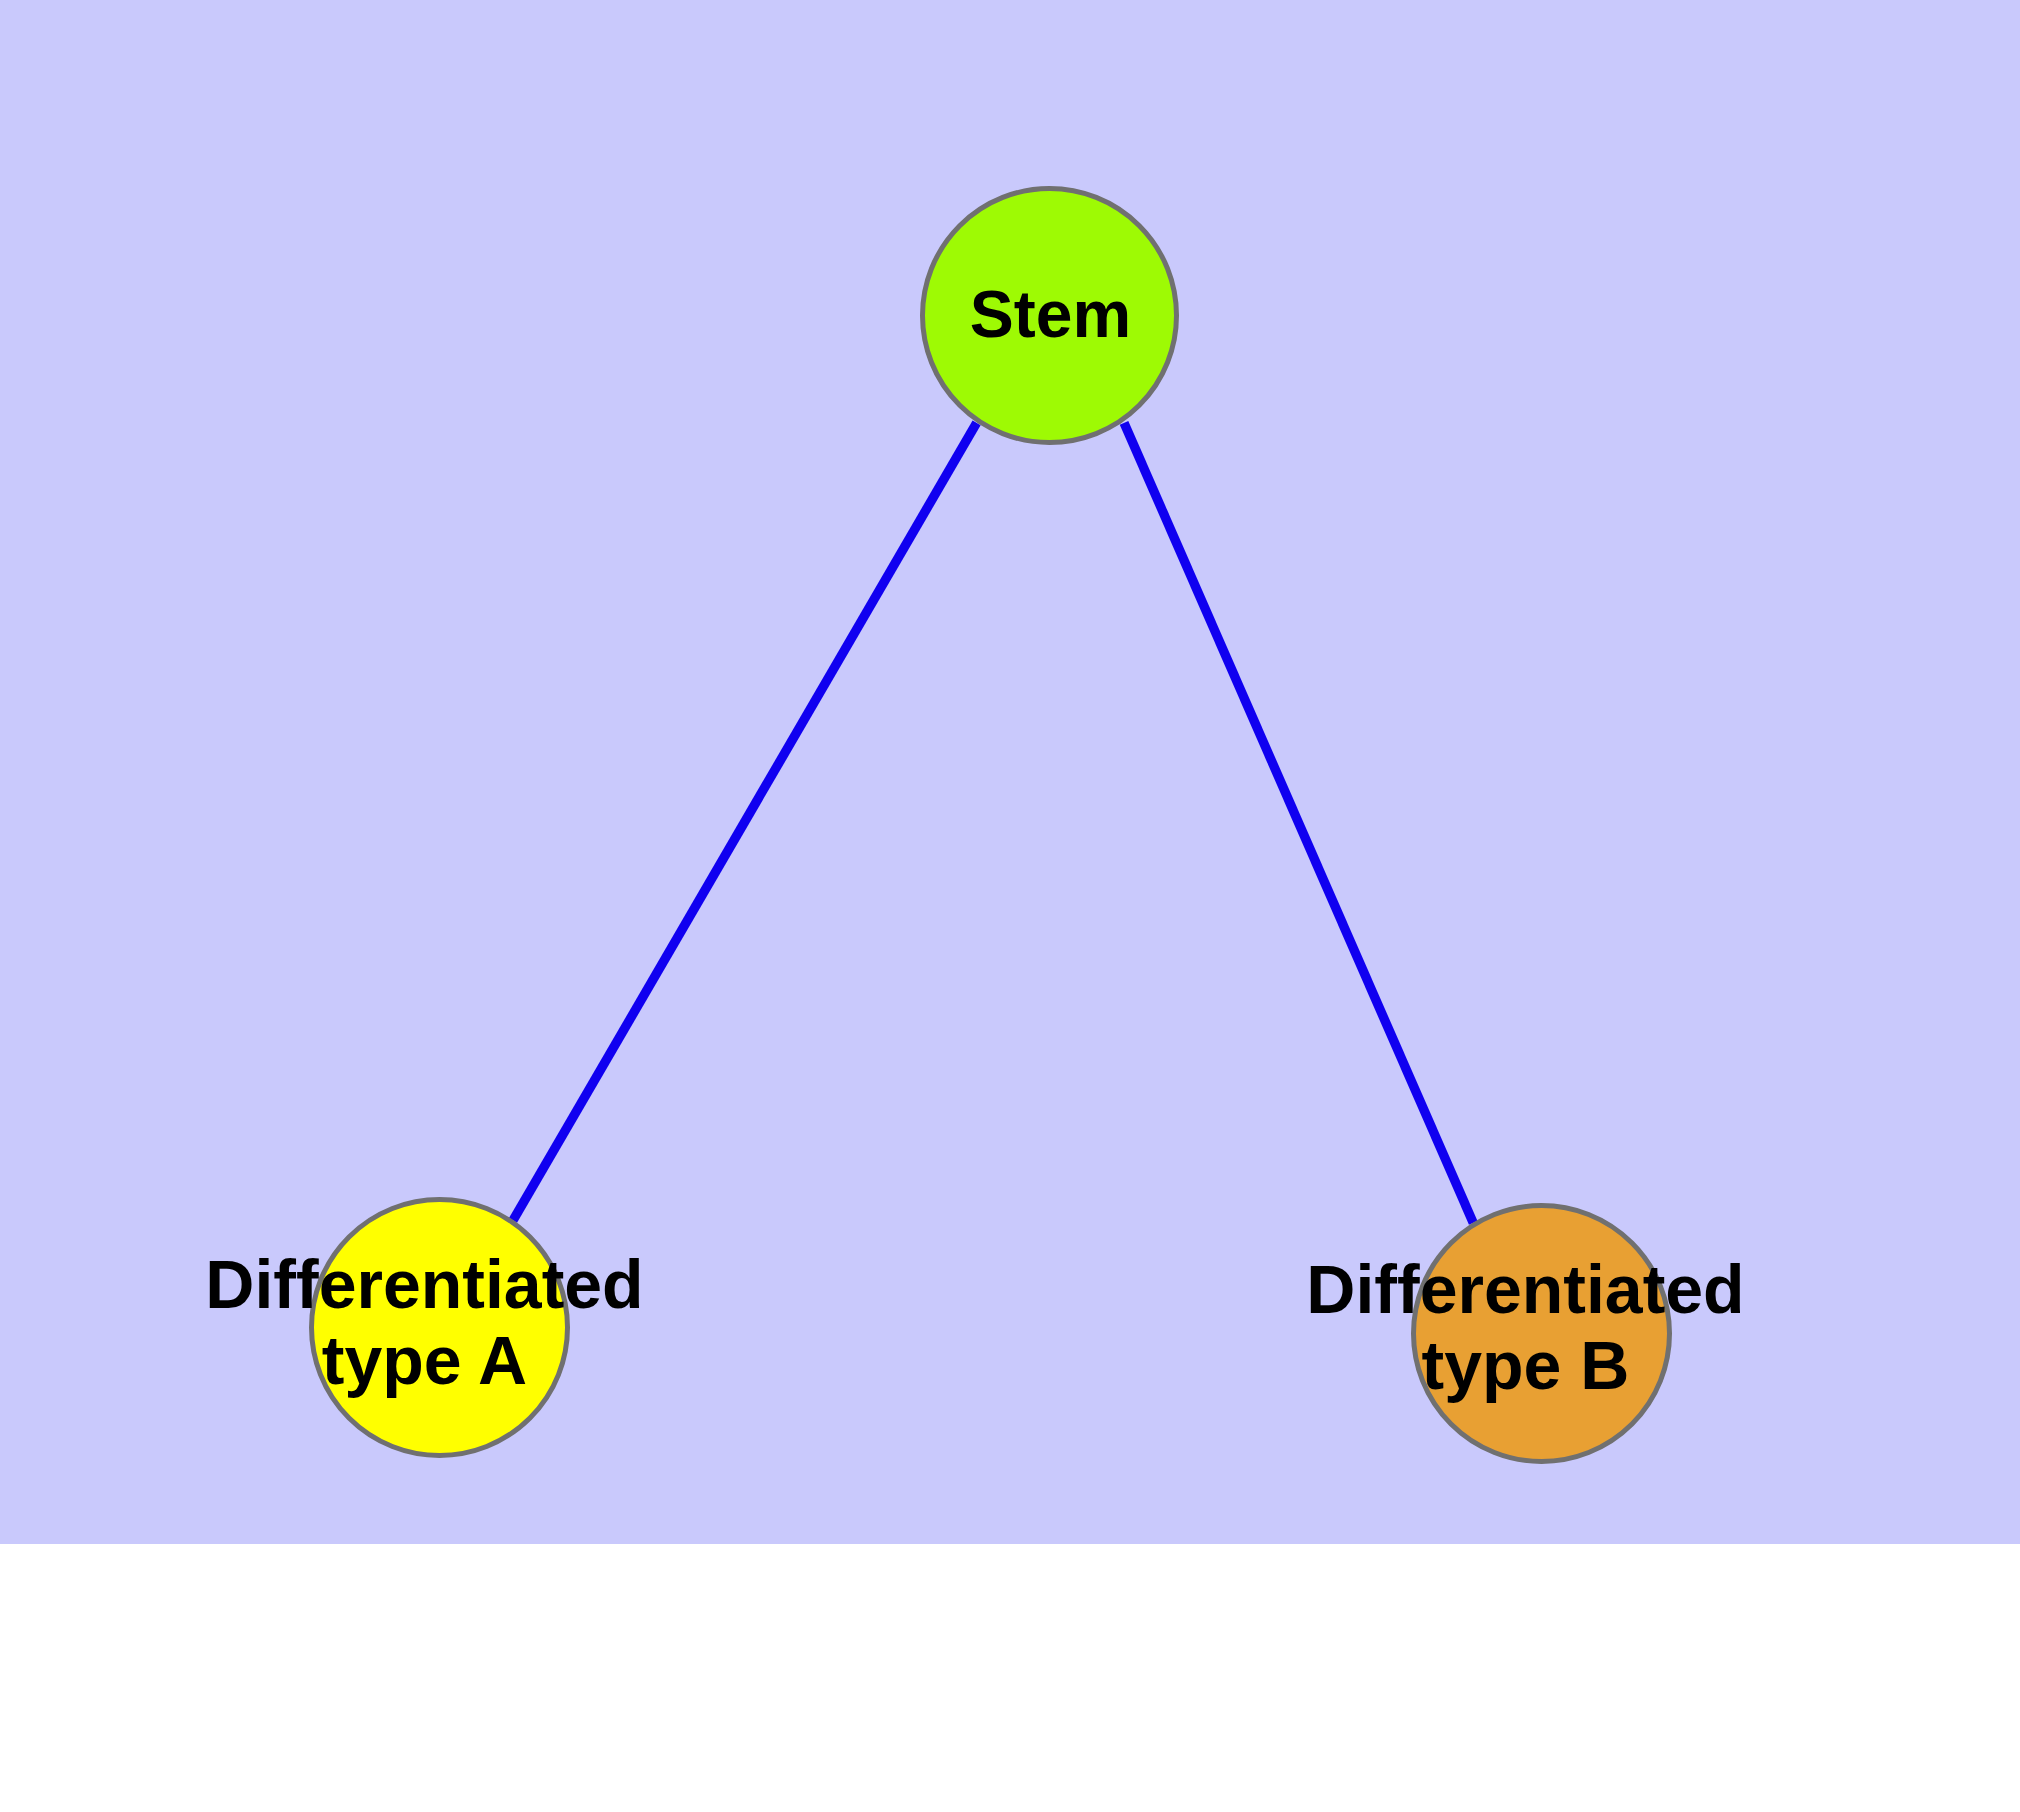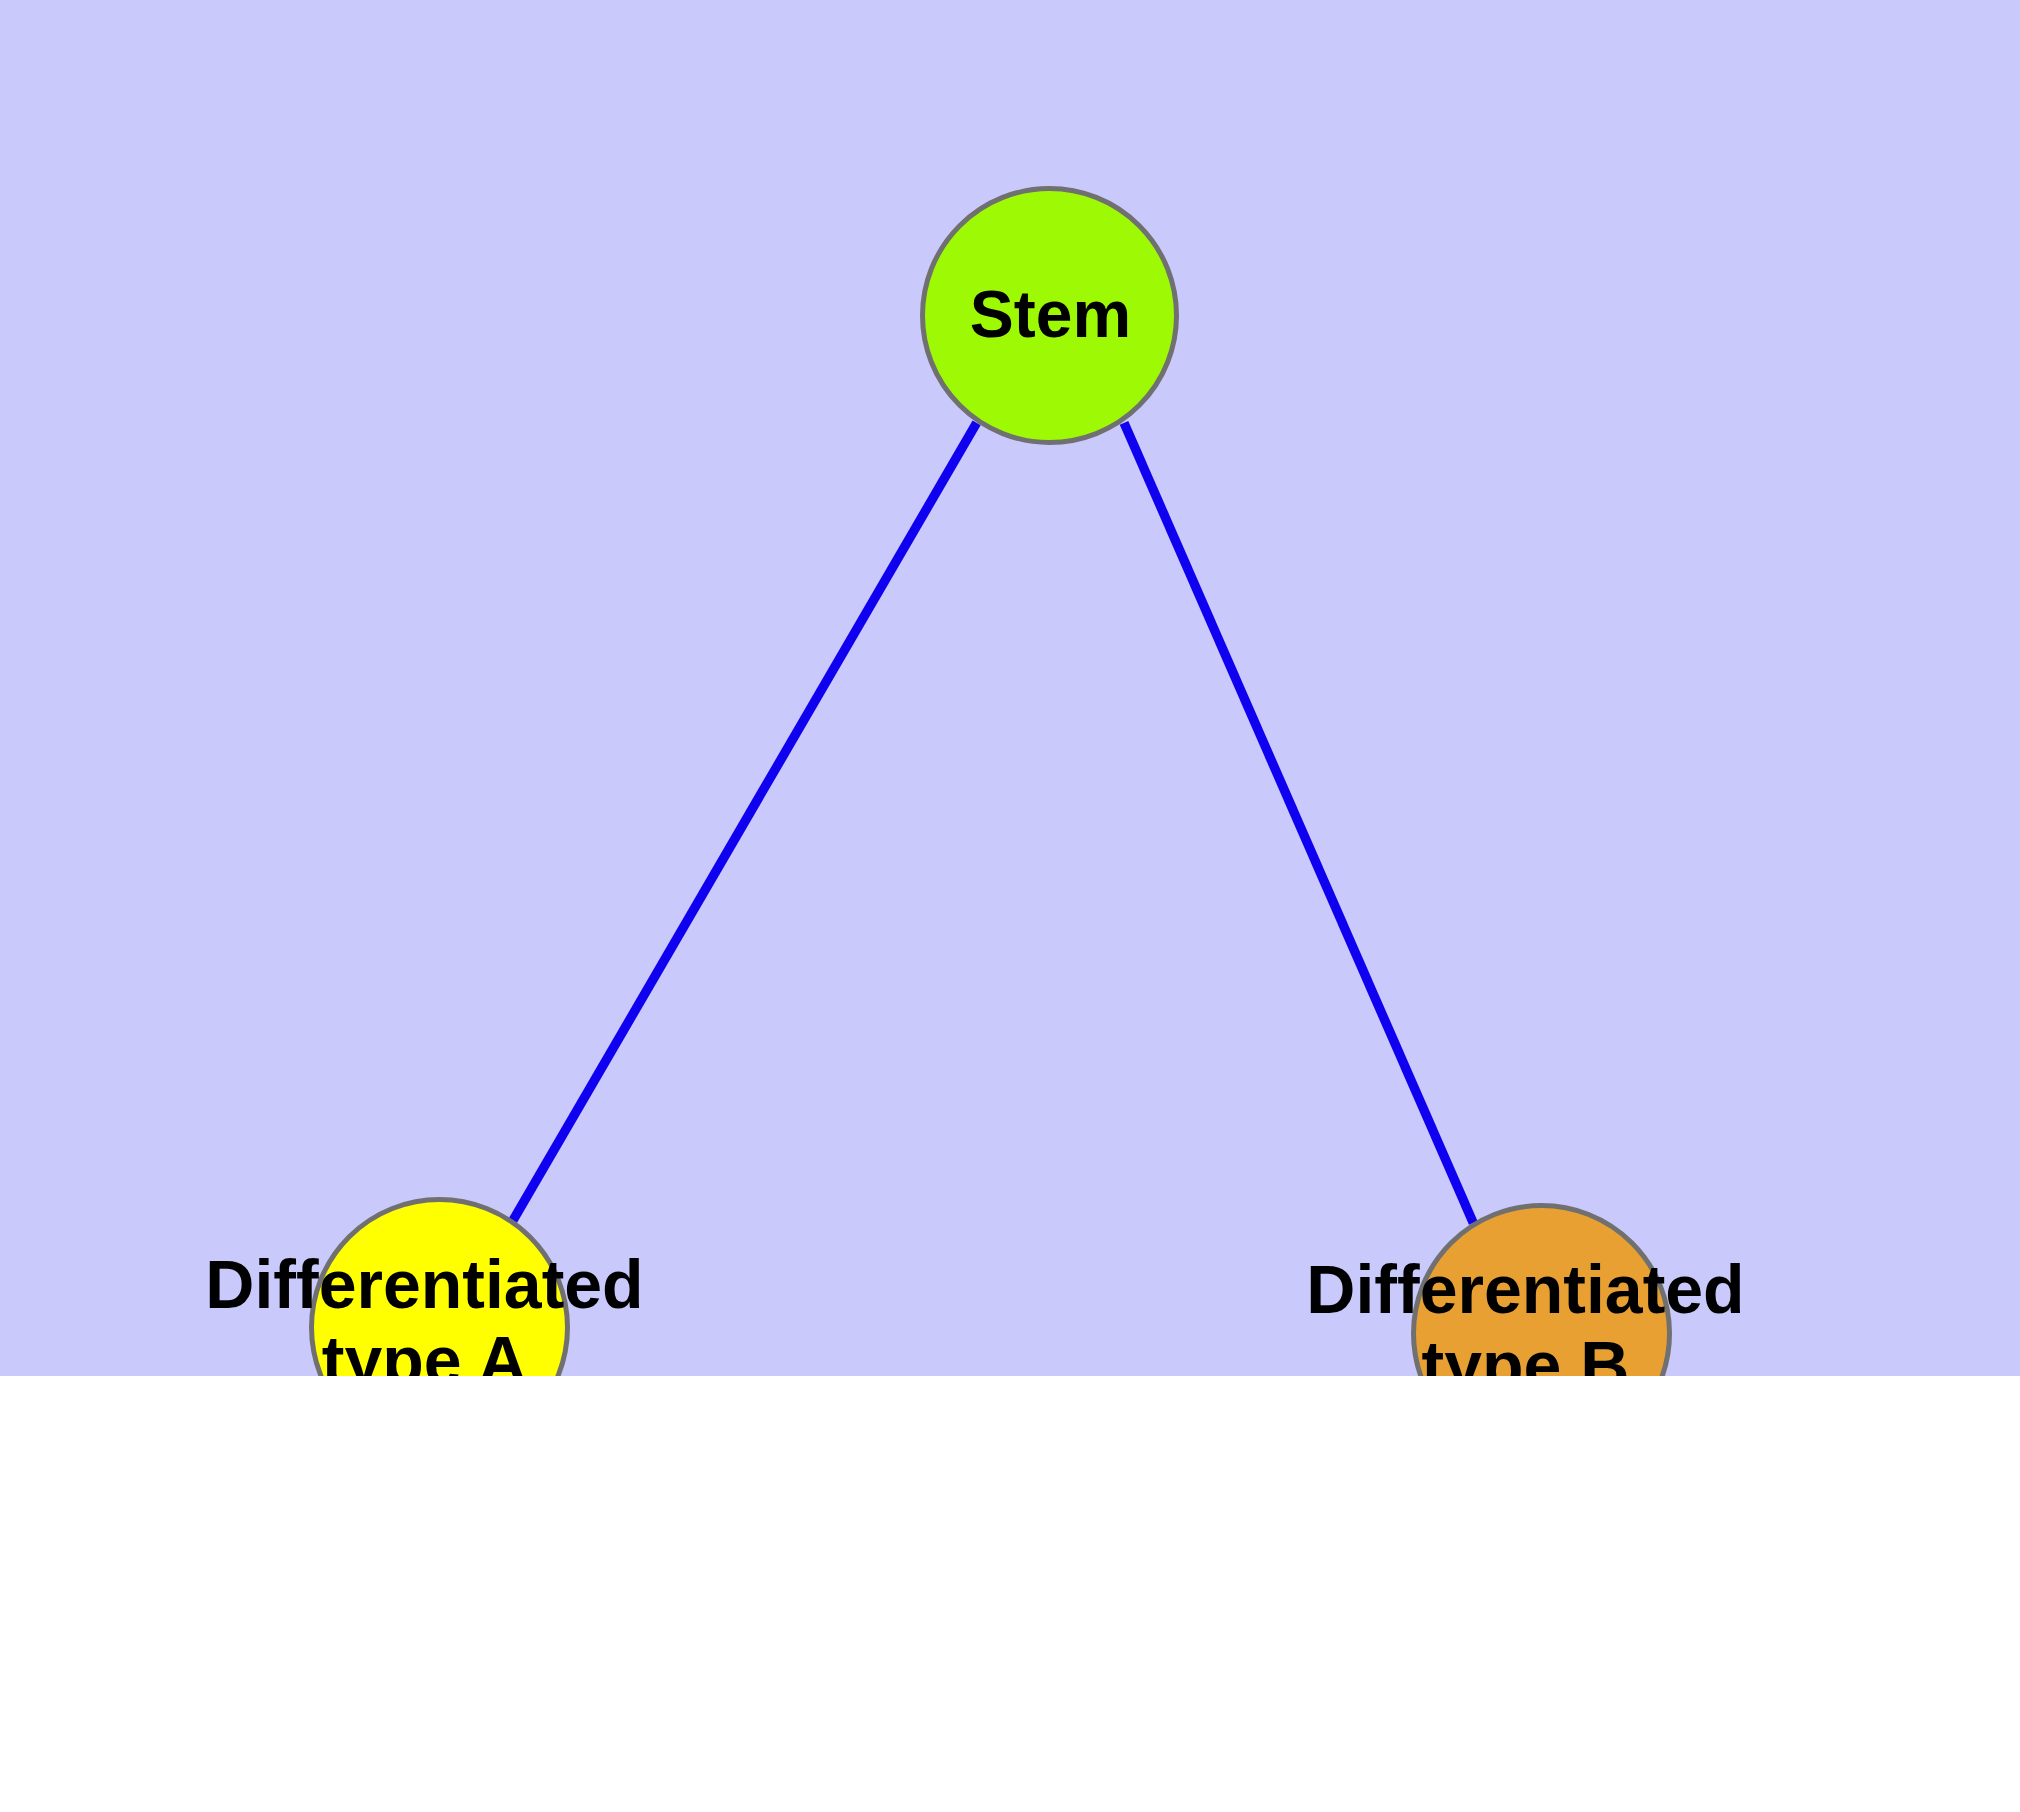--- a/index.html
+++ b/index.html
@@ -54,21 +54,21 @@
   .label-stem {
     font-size: 66px;
   }
   .label-leaf {
     font-size: 68px;
   }
 </style>
 </head>
 <body>
 
-<div id="canvas" style="width: 2021px; height: 1376px;">
+<div id="canvas" style="width: 2021px; height: 1544px;">
 
   <div id="graph-bg" style="background: rgb(201, 201, 252);"></div>
 
   <svg id="edge-layer" viewBox="0 0 2384 2138" style="width: 2021px; height: 1812px;">
     <line class="graph-edge" x1="1152" y1="499" x2="605" y2="1440" stroke="#1000f0" stroke-width="11" stroke-linecap="butt"></line>
     <line class="graph-edge" x1="1326" y1="499" x2="1738" y2="1443" stroke="#1000f0" stroke-width="11" stroke-linecap="butt"></line>
   </svg>
 
   <div id="node-layer">
 

